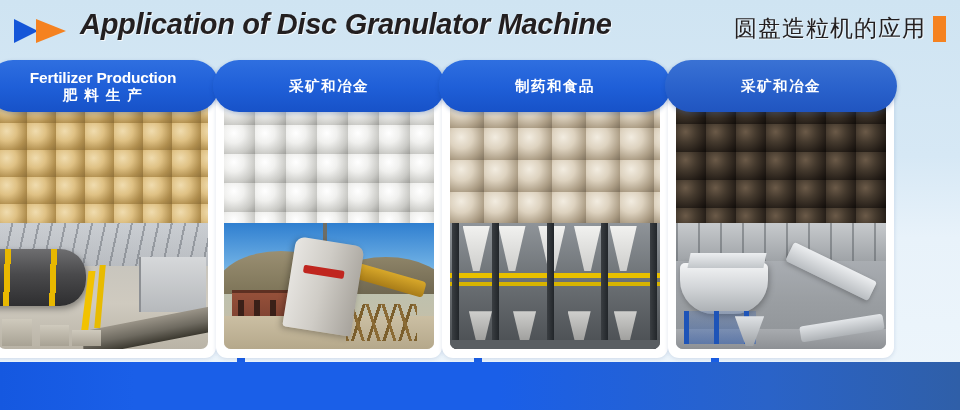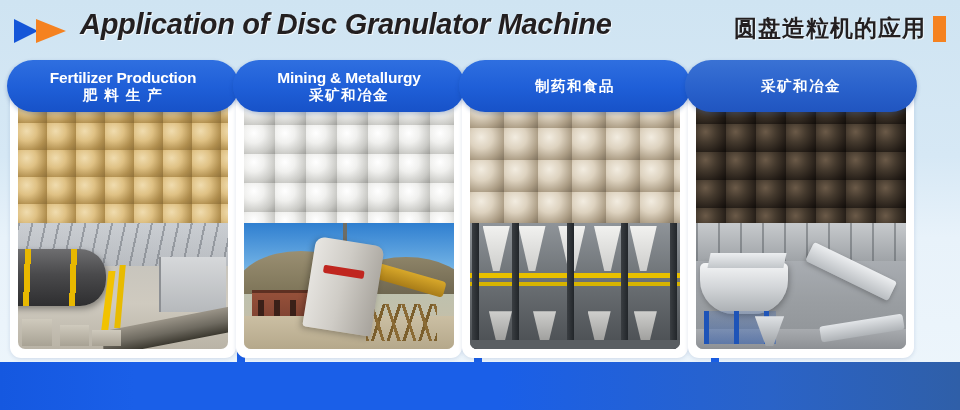--- a/index.html
+++ b/index.html
@@ -52,21 +52,21 @@
     position: absolute;
     right: 14px;
     top: 13px;
     display: flex;
     align-items: center;
     gap: 7px;
   }
 
   #title-zh {
     font-size: 23px;
-    font-weight: bold;
+    font-weight: normal;
     color: #231f20;
     letter-spacing: 1px;
     white-space: nowrap;
     text-shadow: 1px 1px 0 rgba(255,255,255,0.6);
   }
 
   #title-zh-accent {
     width: 13px; height: 26px;
     background: #f58220;
   }
@@ -82,21 +82,21 @@
   }
 
   
   #cards {
     position: absolute;
     left: 0;
     top: 66px;
     width: 904px;
     height: 300px;
     display: flex;
-    justify-content: flex-start;
+    justify-content: flex-end;
     padding: 0 10px;
   }
 
   .card {
     position: relative;
     width: 226px;
     height: 292px;
     background: #ffffff;
     border-radius: 11px;
     box-shadow: 0 1px 4px rgba(20,60,120,0.14);
@@ -440,21 +440,20 @@
             <div class="block b1"></div>
             <div class="block b2"></div>
             <div class="block b3"></div>
           </div>
         </div>
       </div>
     </div>
 
     <div class="card">
       <div class="card-pill">
-        <div class="pill-en">Mining &amp; Metallurgy</div>
         <div class="pill-zh">采矿和冶金</div>
       </div>
       <div class="card-media">
         <div class="photo photo-top">
           <div class="granules gran-white"></div>
         </div>
         <div class="photo photo-bottom">
           <div class="scene sc-quarry">
             <div class="hill h1"></div>
             <div class="hill h2"></div>

